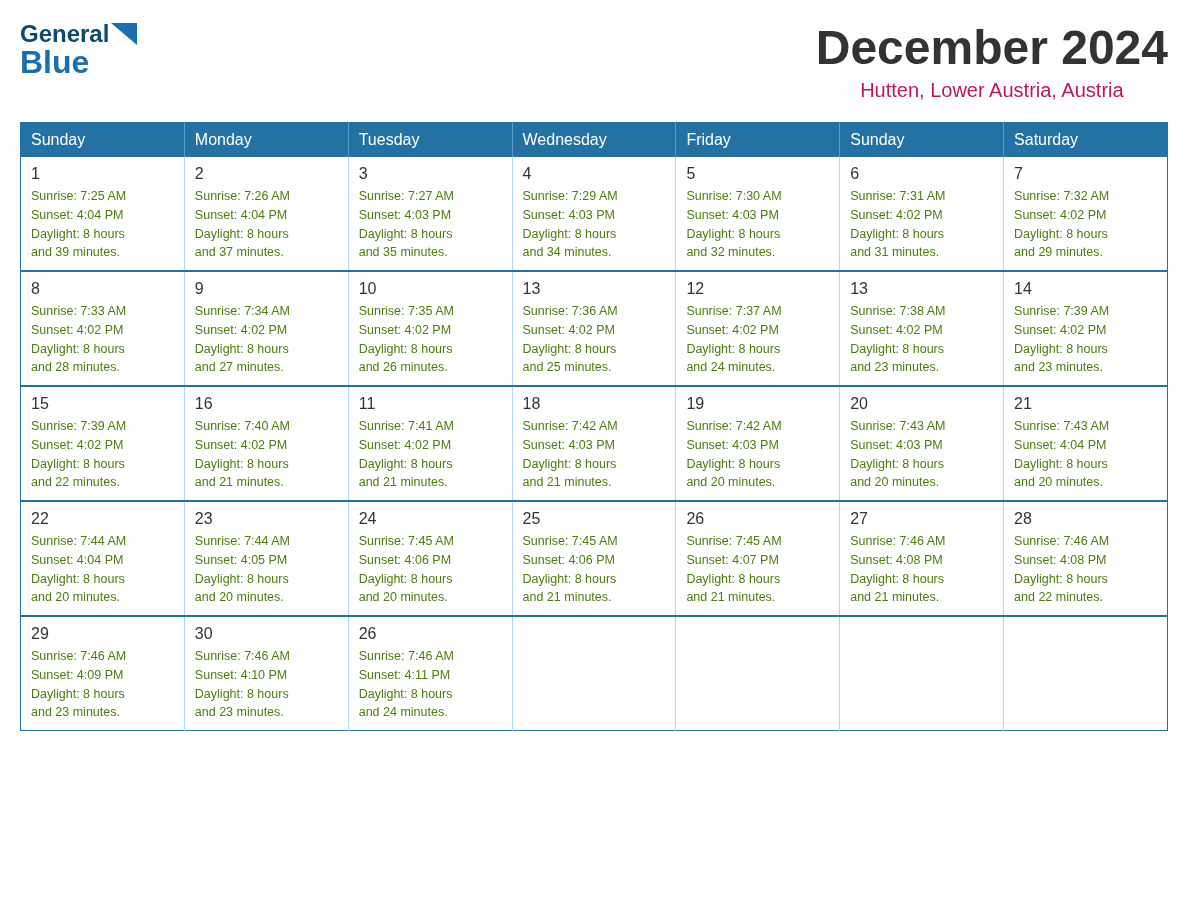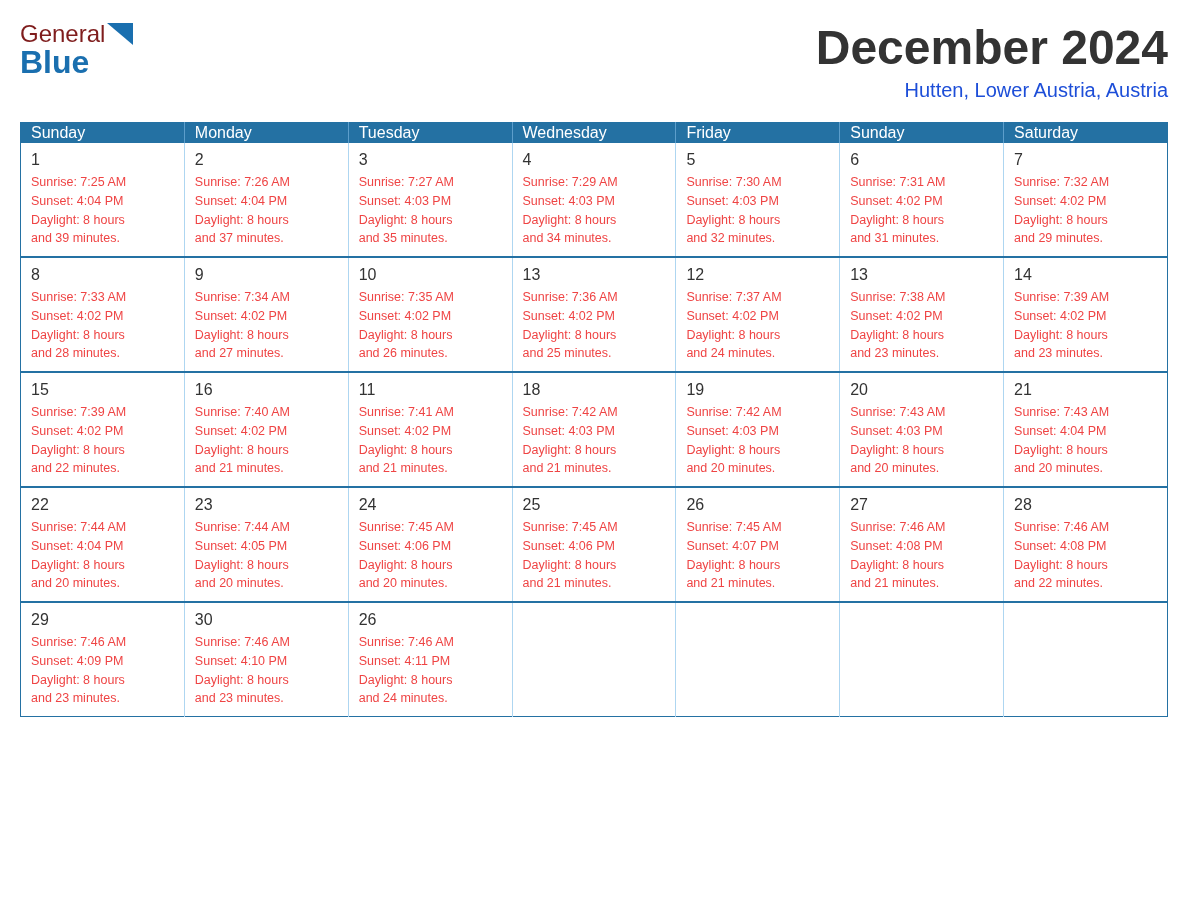--- a/index.html
+++ b/index.html
@@ -10,42 +10,42 @@
       width: 1188px;
       min-height: 918px;
     }
     .header {
       display: flex;
       justify-content: space-between;
       align-items: flex-start;
       margin-bottom: 20px;
     }
     .title-section {
-      text-align: right;
+      text-align: center;
       margin-left: 44px;
     }
     .month-title {
       font-size: 48px;
       font-weight: bold;
       color: #333;
     }
     .location-title {
       font-size: 20px;
-      color: #1d4ed8;
+      color: #be185d;
       margin-top: 4px;
     }
     .calendar-table {
       width: 100%;
       border-collapse: collapse;
       border: 1px solid #2471a3;
     }
     .calendar-table thead tr th {
       background-color: #2471a3;
       color: #fff;
-      padding: 1px 10px;
+      padding: 8px 10px;
       text-align: left;
       font-size: 16px;
       font-weight: normal;
       border-right: 1px solid #5d9ecb;
     }
     .calendar-table thead tr th:last-child {
       border-right: none;
     }
     .calendar-table tbody tr td {
       vertical-align: top;
@@ -66,21 +66,21 @@
     }
     .day-number {
       font-size: 16px;
       font-weight: normal;
       margin-bottom: 4px;
       display: block;
     }
     .day-info {
       font-size: 12.5px;
       line-height: 1.5;
-      color: #ef4444;
+      color: #4d7c0f;
     }
     .empty-cell {
       background: #fff;
     }
     
     .logo-wrapper {
       display: flex;
       flex-direction: column;
       align-items: flex-start;
     }
@@ -88,21 +88,21 @@
       display: flex;
       align-items: center;
     }
   </style>
 </head>
 <body>
 
 <div class="header">
   <div class="logo-wrapper">
     <div class="logo-row1">
-      <span style="font-size:24px; font-weight:normal; color:#7f1d1d;">General</span>
+      <span style="font-size:24px; font-weight:bold; color:#0c4a6e;">General</span>
       <svg width="26" height="22" viewBox="0 0 26 22" style="margin-left:2px;">
         <polygon points="0,0 26,0 26,22" fill="#1a6faf"></polygon>
       </svg>
     </div>
     <span style="font-size:32px; font-weight:bold; color:#1a6faf; margin-top:-4px;">Blue</span>
   </div>
   <div class="title-section">
     <div class="month-title">December 2024</div>
     <div class="location-title">Hutten, Lower Austria, Austria</div>
   </div>

